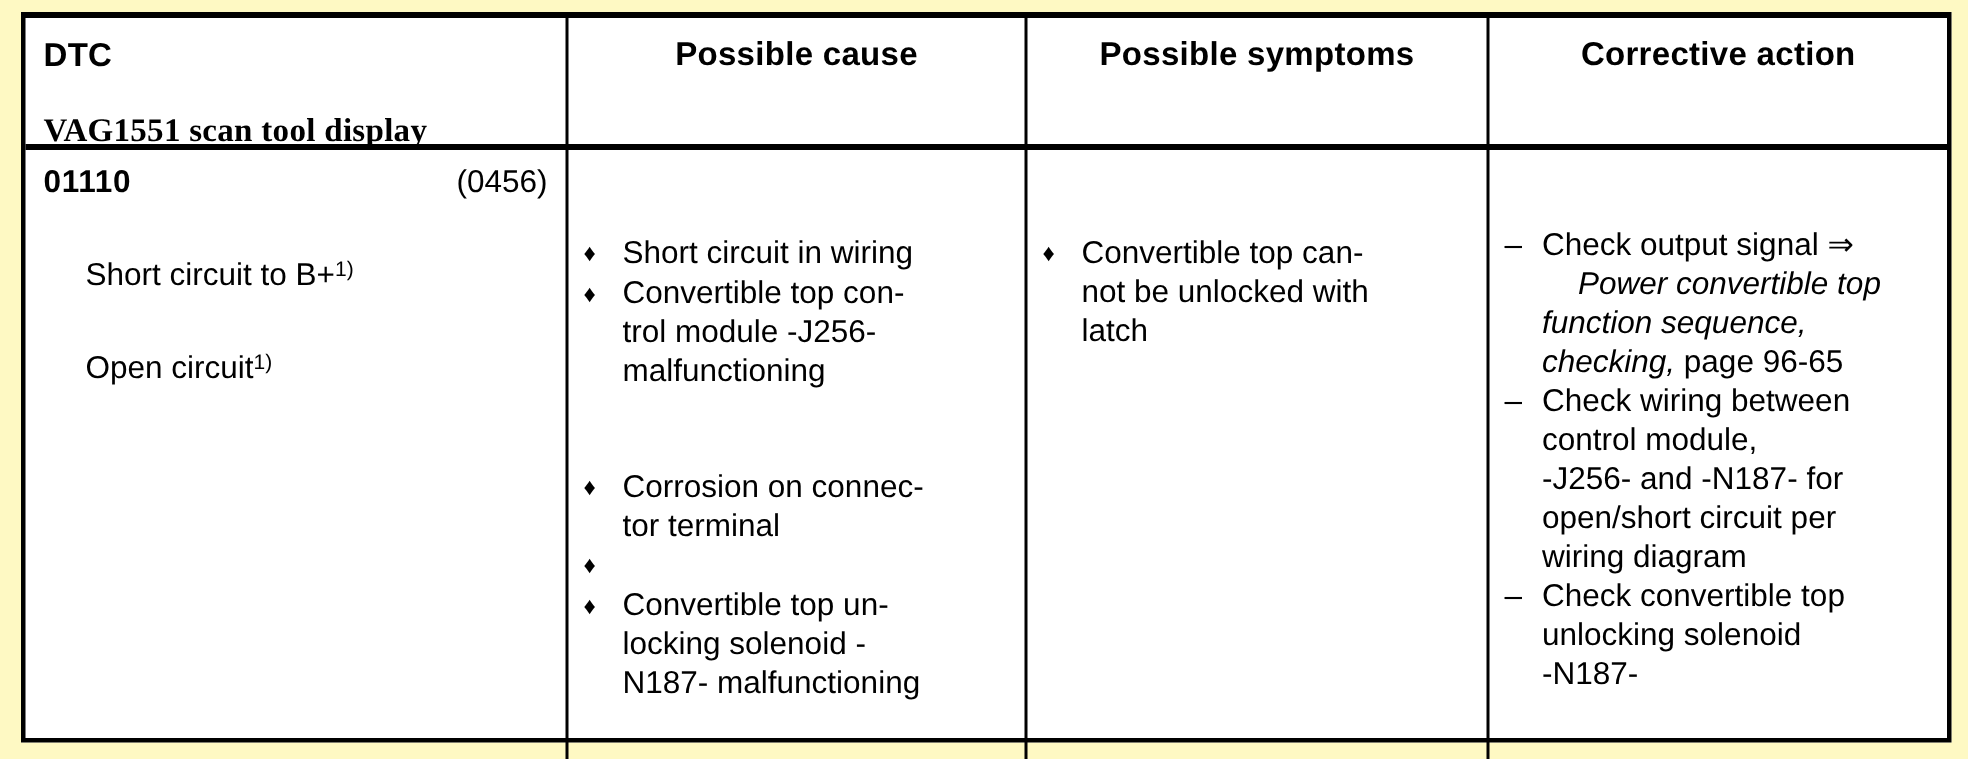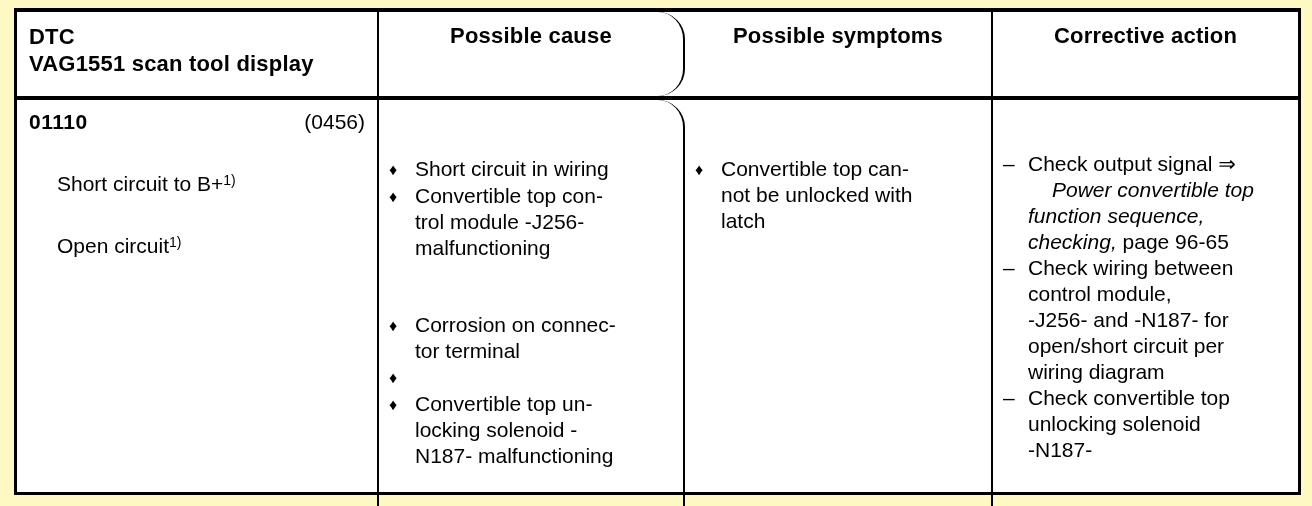--- a/index.html
+++ b/index.html
@@ -37,33 +37,33 @@
   }
   .tbody { height: 463px; }
   .cell {
     box-sizing: border-box;
     border-right: 2px solid #000;
     padding: 0 10px;
     overflow: hidden;
   }
   .cell:last-child { border-right: none; }
   .c1 { width: 362px; }
-  .c2 { width: 306px; border-radius: 27px; }
+  .c2 { width: 306px; }
   .c3 { width: 308px; }
   .c4 { flex: 1; }
 
   
   .th-text {
     font-weight: bold;
     font-size: 22px;
     line-height: 26px;
     letter-spacing: 0.2px;
   }
   .h-dtc { padding-top: 12px; padding-left: 12px; }
-  .h-dtc-line2 { margin-top: 1px; }
+  .h-dtc-line2 { margin-top: 24px; font-family: Liberation Serif, serif; }
   .h-center { text-align: center; padding-top: 11px; }
 
   
   .body-text { font-size: 21px; line-height: 26px; }
 
   
   .code-row {
     display: flex;
     justify-content: space-between;
     margin-top: 9px;

